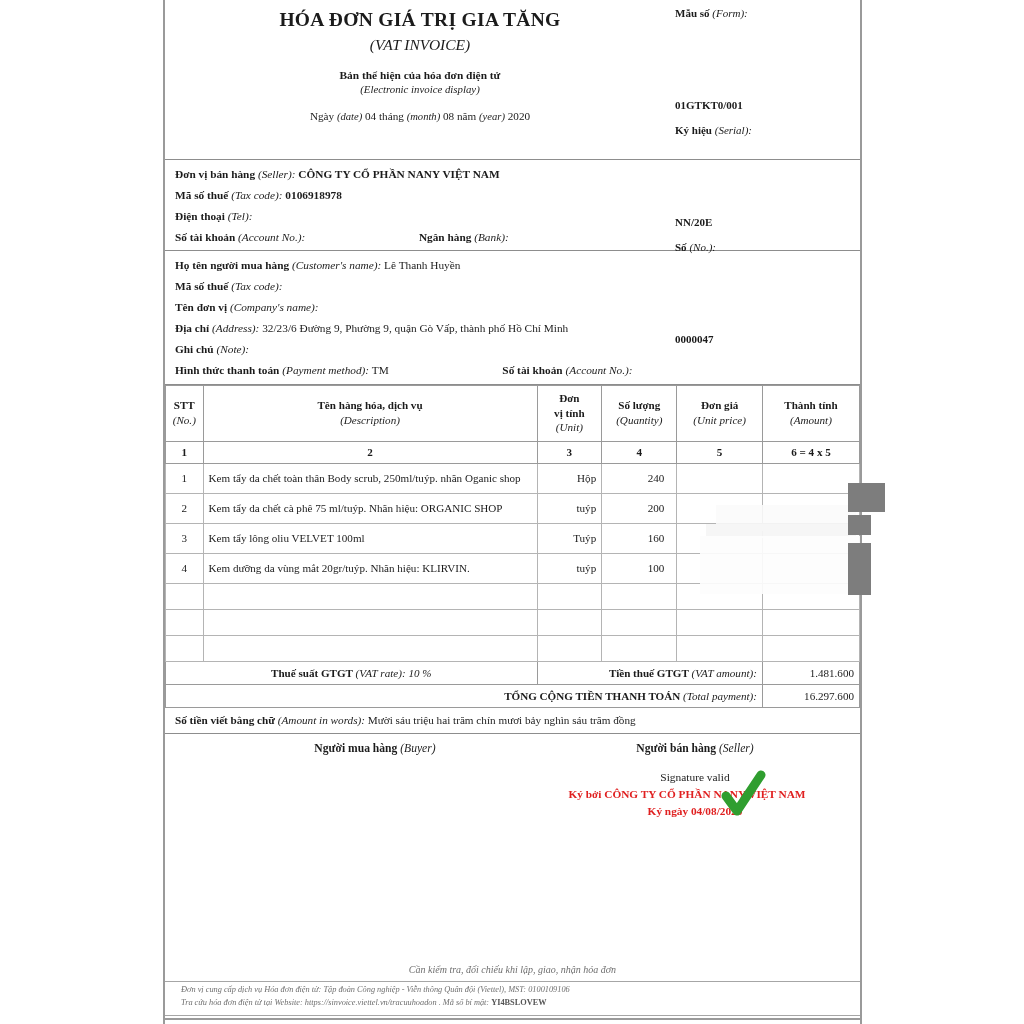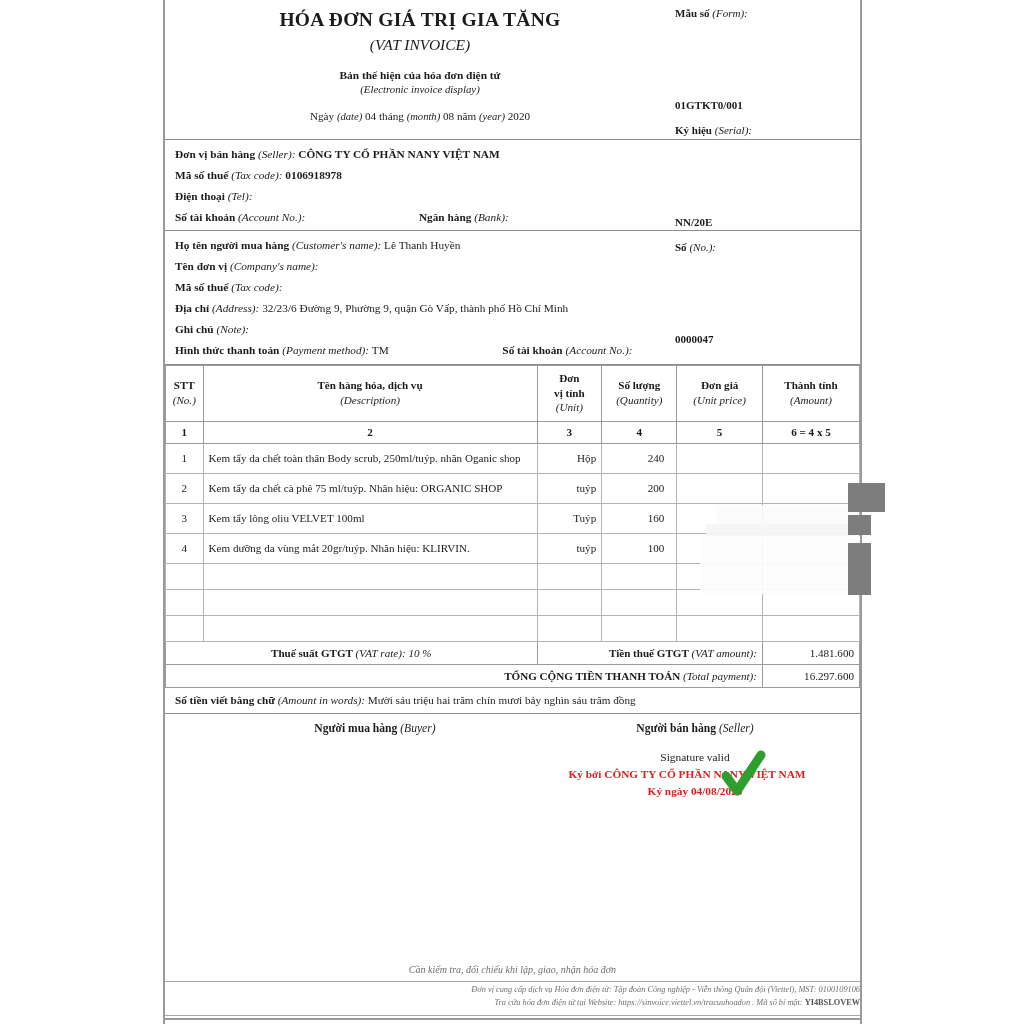--- a/index.html
+++ b/index.html
@@ -36,21 +36,21 @@
     color: #1b1b1b;
     font-size: 11.2px;
     line-height: 1.28;
   }
   .lbl { font-weight: bold; }
   .en  { font-style: italic; font-weight: normal; }
 
   
   .header {
     position: relative;
-    height: 140px;
+    height: 160px;
     border-bottom: 1.2px solid #8d8d8d;
   }
   .title-block {
     position: absolute; left: 10px; top: 8px; width: 490px;
     text-align: center;
   }
   .h-title {
     font-size: 19.5px; font-weight: bold; letter-spacing: .3px;
     white-space: nowrap;
   }
@@ -192,22 +192,22 @@
   .foot-note {
     position: absolute; left: 0; bottom: 47px; width: 100%;
     text-align: center; font-size: 10px; font-style: italic;
     color: #6e6e6e;
   }
   .foot-rule {
     position: absolute; left: 0; bottom: 42px; width: 100%;
     border-top: 1.2px solid #a6a6a6;
   }
   .foot-block {
-    position: absolute; left: 0; bottom: 14px; width: 100%;
-    text-align: right; font-size: 8.3px; font-style: italic;
+    position: absolute; left: 16px; bottom: 14px; width: 100%;
+    text-align: left; font-size: 8.3px; font-style: italic;
     color: #6e6e6e; line-height: 1.55;
   }
   .foot-block .code { font-weight: bold; font-style: normal; color: #555; }
   .foot-rule-bottom {
     position: absolute; left: 0; bottom: 8px; width: 100%;
     border-top: 1.2px solid #a6a6a6;
   }
   .foot-rule-bottom2 {
     position: absolute; left: 0; bottom: 4px; width: 100%;
     border-top: 2px solid #9a9a9a;
@@ -297,27 +297,27 @@
       </div>
     </div>
 
     <div class="party">
       <div class="party-line">
         <span class="lbl">Họ tên người mua hàng</span>
         <span class="en">(Customer's name):</span>
         <span class="val-norm">Lê Thanh Huyền</span>
       </div>
       <div class="party-line">
+        <span class="lbl">Mã số thuế</span>
+        <span class="en">(Tax code):</span>
+        <span class="val-norm"></span>
+      </div>
+      <div class="party-line">
         <span class="lbl">Tên đơn vị</span>
         <span class="en">(Company's name):</span>
-        <span class="val-norm"></span>
-      </div>
-      <div class="party-line">
-        <span class="lbl">Mã số thuế</span>
-        <span class="en">(Tax code):</span>
         <span class="val-norm"></span>
       </div>
       <div class="party-line">
         <span class="lbl">Địa chỉ</span>
         <span class="en">(Address):</span>
         <span class="val-norm">32/23/6 Đường 9, Phường 9, quận Gò Vấp, thành phố Hồ Chí Minh</span>
       </div>
       <div class="party-line">
         <span class="lbl">Ghi chú</span>
         <span class="en">(Note):</span>

